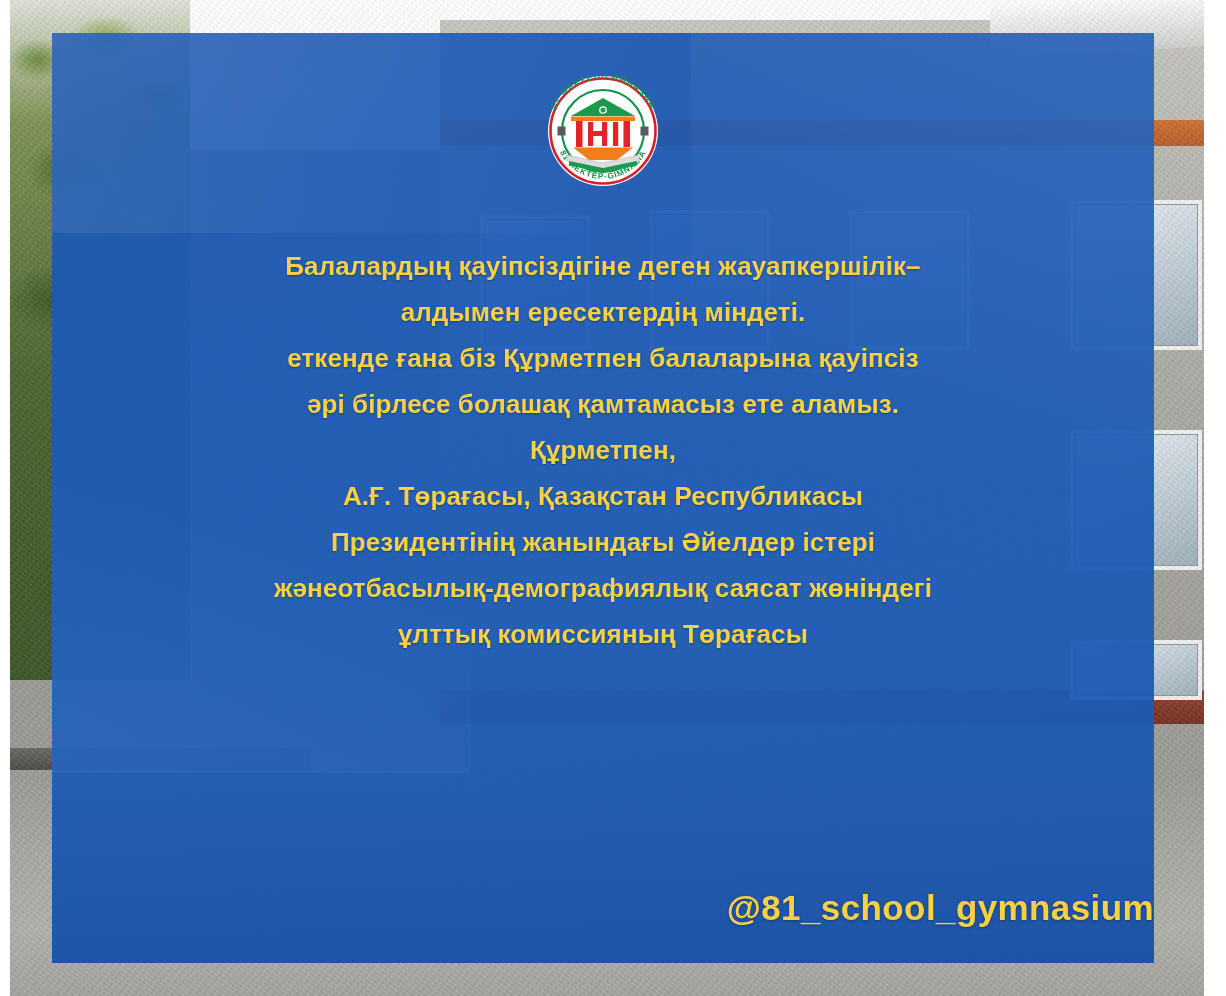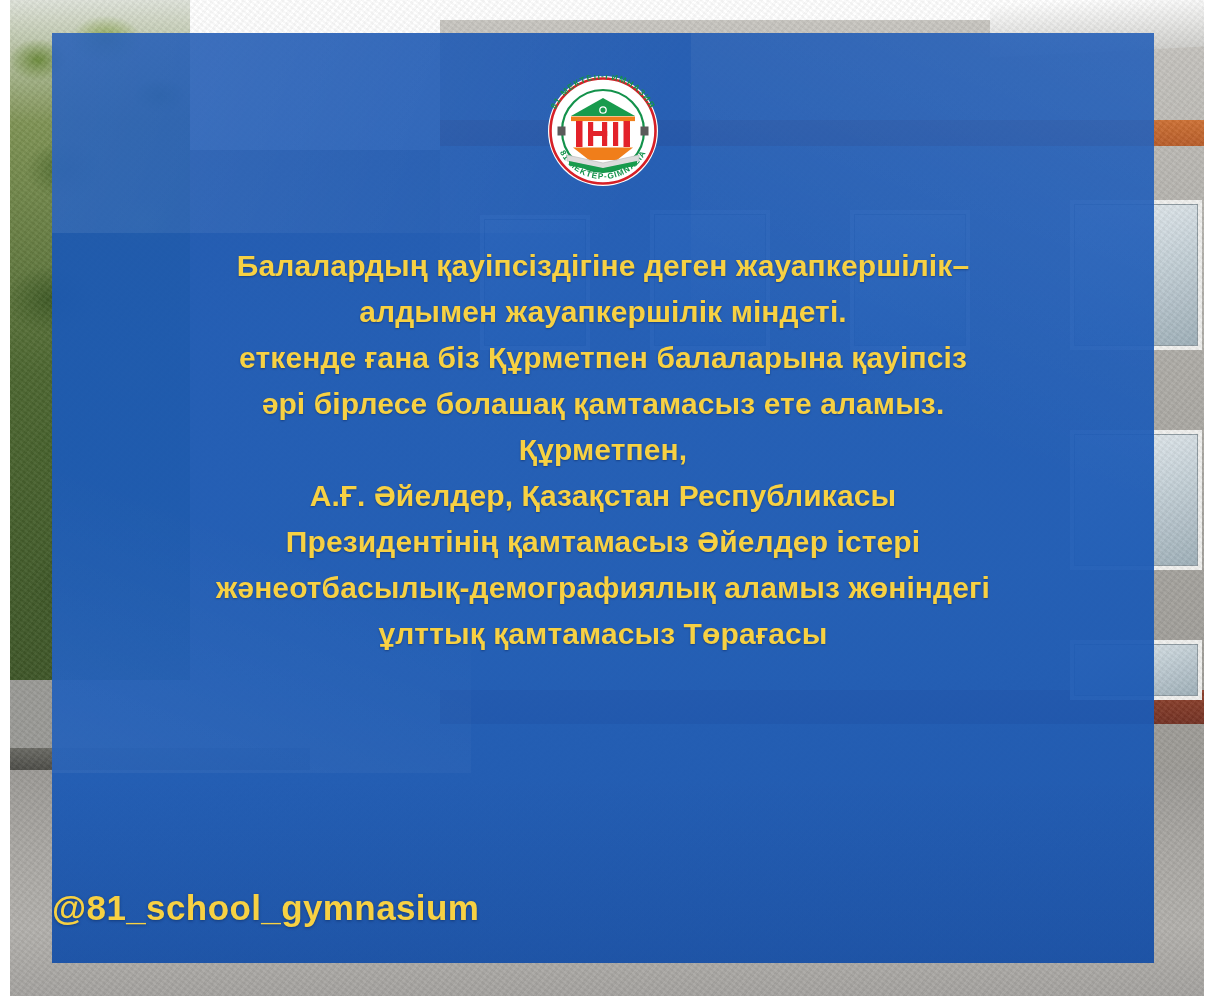--- a/index.html
+++ b/index.html
@@ -121,32 +121,32 @@
   
   #message {
     position:absolute;
     left:0; right:0; top:210px;
     text-align:center;
     padding:0 24px;
   }
   #message .line {
     color:#F7D143;
     font-weight:bold;
-    font-size:30px;
+    font-size:26px;
     line-height:46px;
     letter-spacing:.1px;
     white-space:nowrap;
     text-shadow:0 1px 2px rgba(8,32,80,.45);
   }
 
   
   #handle {
     position:absolute;
     left:0; right:0; top:855px;
-    text-align:left;
+    text-align:right;
     color:#F7D143;
     font-weight:bold;
     font-size:35px;
     letter-spacing:.4px;
     text-shadow:0 1px 3px rgba(8,32,80,.5);
   }
 
   
   #right-margin {
     position:absolute; right:0; top:0; width:22px; height:996px;
@@ -228,28 +228,28 @@
           <path d="M 42 72.5 L 102 72.5 L 86 85 L 58 85 Z" fill="#F07E1A"></path>
 
           <path d="M 36 80 L 72 88 L 108 80 L 108 86 L 72 94 L 36 86 Z" fill="#DCDCDC" stroke="#bdbdbd" stroke-width=".7"></path>
           <path d="M 38 86 L 72 93 L 106 86 L 106 90.5 L 72 97.5 L 38 90.5 Z" fill="#189B4D"></path>
         </svg>
       </div>
     </div>
 
     <div id="message">
       <div class="line">Балалардың қауіпсіздігіне деген жауапкершілік–</div>
-      <div class="line">алдымен жауапкершілік міндеті.</div>
+      <div class="line">алдымен ересектердің міндеті.</div>
       <div class="line">еткенде ғана біз Құрметпен балаларына қауіпсіз</div>
       <div class="line">әрі бірлесе болашақ қамтамасыз ете аламыз.</div>
       <div class="line">Құрметпен,</div>
-      <div class="line">А.Ғ. Әйелдер, Қазақстан Республикасы</div>
-      <div class="line">Президентінің қамтамасыз Әйелдер істері</div>
-      <div class="line">жәнеотбасылық-демографиялық аламыз жөніндегі</div>
-      <div class="line">ұлттық қамтамасыз Төрағасы</div>
+      <div class="line">А.Ғ. Төрағасы, Қазақстан Республикасы</div>
+      <div class="line">Президентінің жанындағы Әйелдер істері</div>
+      <div class="line">жәнеотбасылық-демографиялық саясат жөніндегі</div>
+      <div class="line">ұлттық комиссияның Төрағасы</div>
     </div>
 
     <div id="handle">@81_school_gymnasium</div>
   </div>
 
   <div id="left-margin"></div>
   <div id="right-margin"></div>
 </div>
 
 </body></html>

